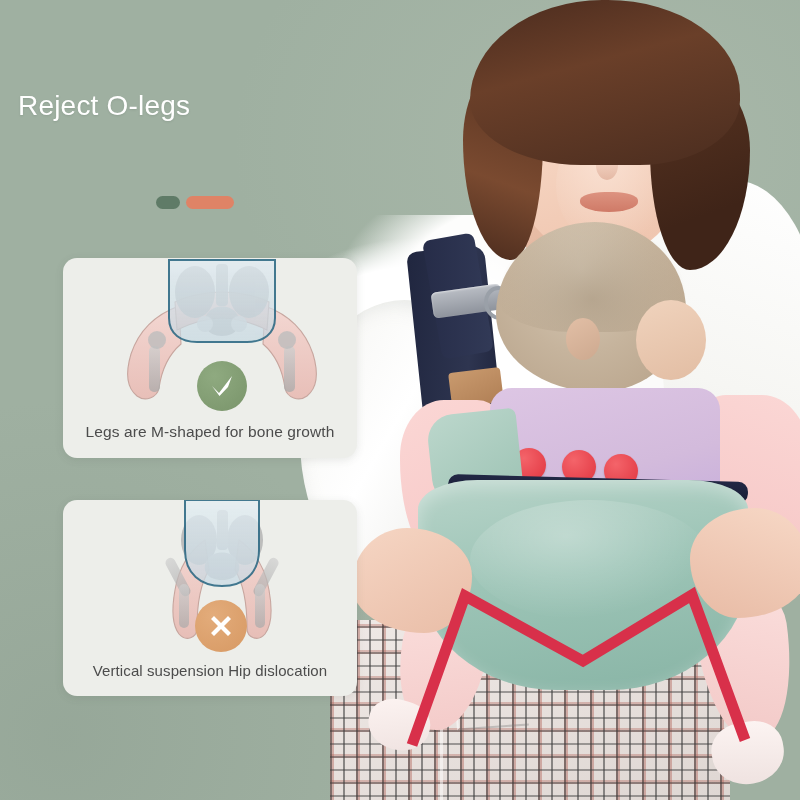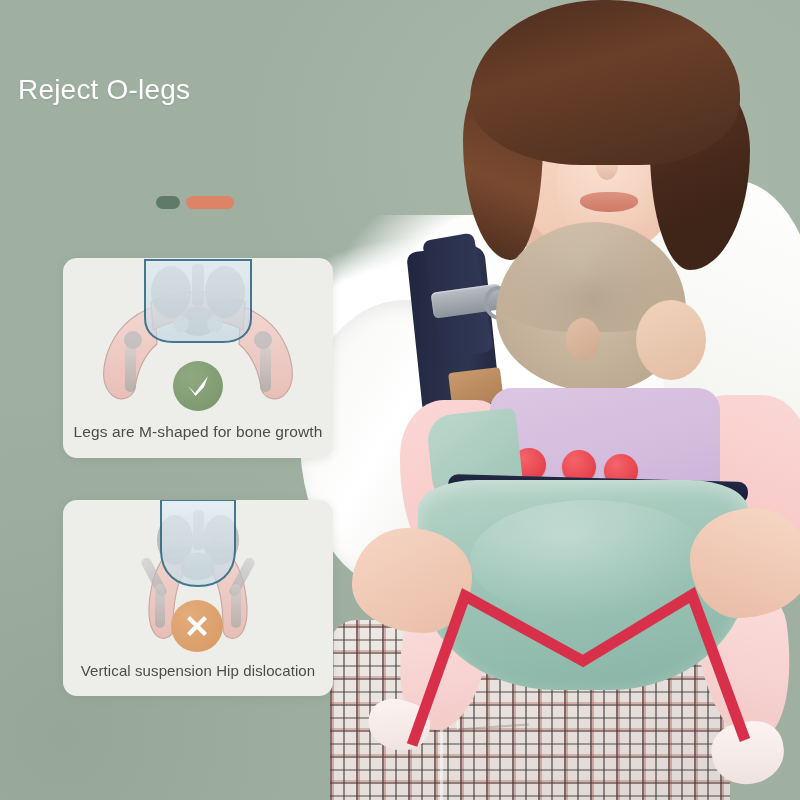--- a/index.html
+++ b/index.html
@@ -38,21 +38,21 @@
     width: 470px;
     color: #ffffff;
     font-size: 28px;
     line-height: 1.0;
     letter-spacing: 0.2px;
     font-weight: 400;
     text-shadow: 0 1px 2px rgba(80,95,82,0.18);
   }
   .headline .line2 {
     display: block;
-    margin-top: 28px;
+    margin-top: 44px;
   }
 
   
   .pill-row {
     position: absolute;
     left: 156px;
     top: 196px;
     display: flex;
     align-items: center;
     gap: 6px;
@@ -513,20 +513,21 @@
     pointer-events: none;
   }
 
   
   .card {
     position: absolute;
     background: #edeeea;
     border-radius: 14px;
     box-shadow: 0 2px 8px rgba(70,85,72,0.12);
     overflow: hidden;
+    padding-left: 24px;
   }
   .card-1 { left: 63px; top: 258px; width: 270px; height: 200px; }
   .card-2 { left: 63px; top: 500px; width: 270px; height: 196px; }
 
   .card-art {
     position: relative;
     width: 100%;
     height: 148px;
   }
   .card-2 .card-art { height: 146px; }

